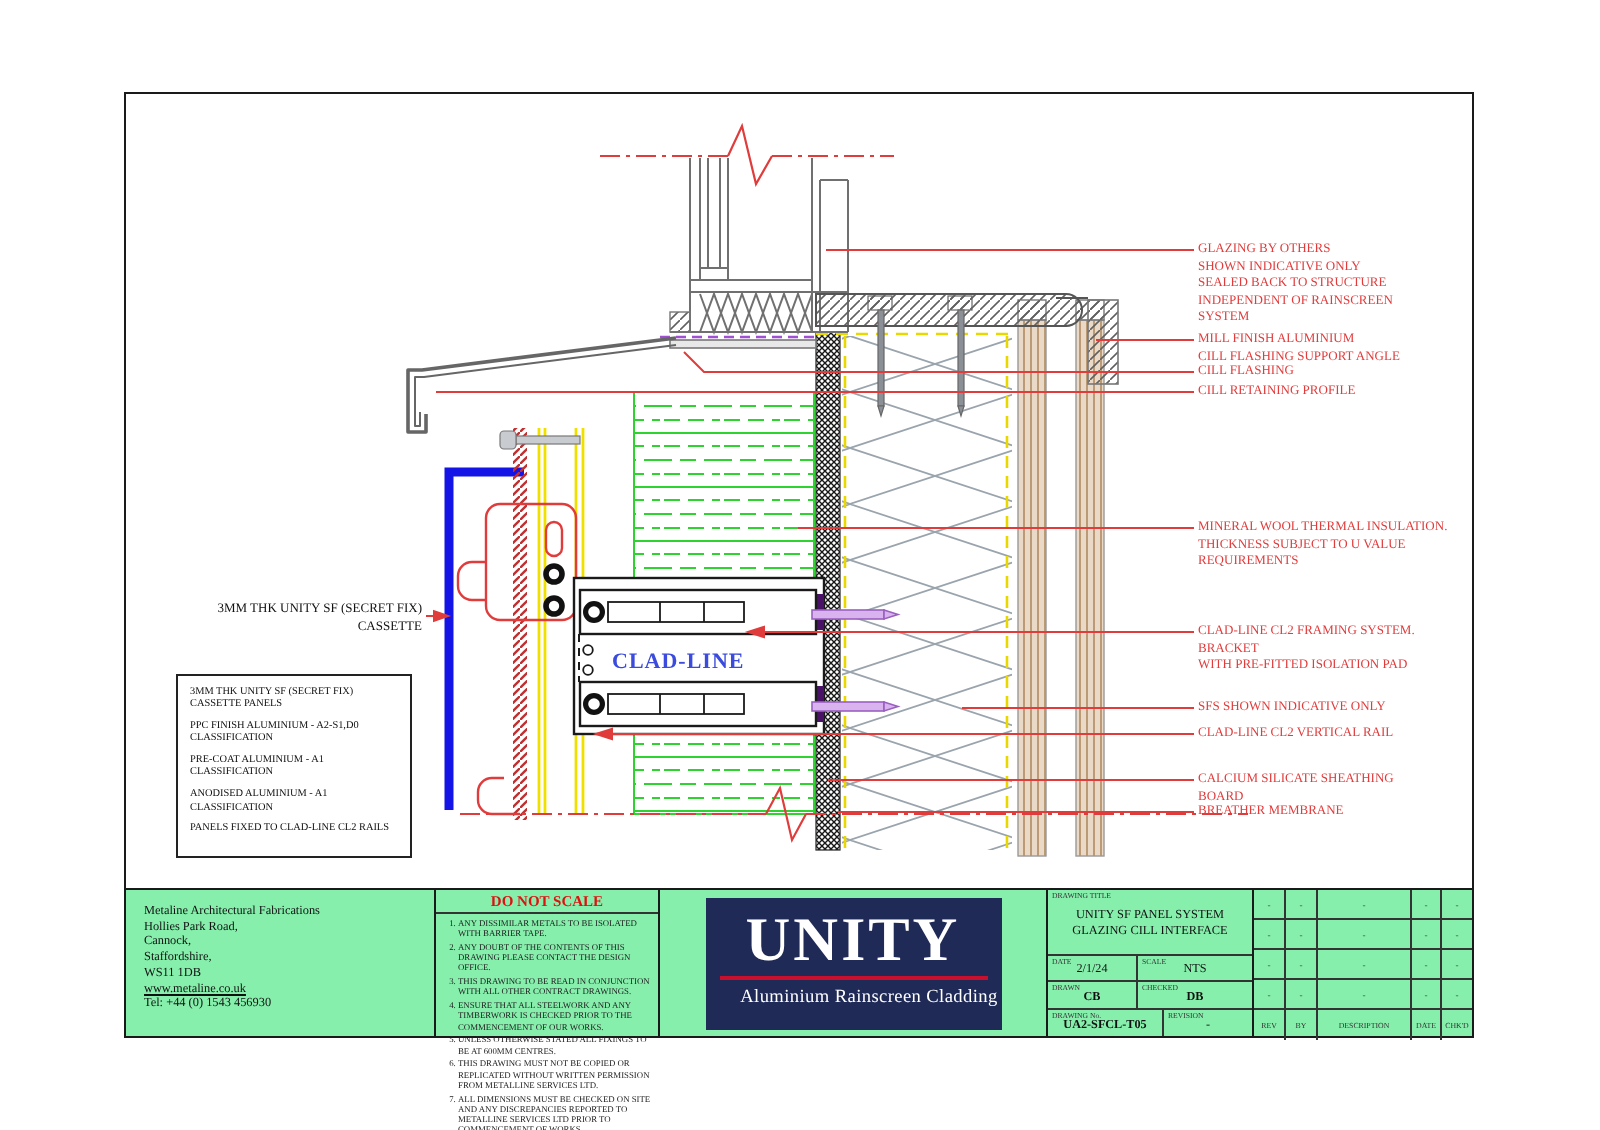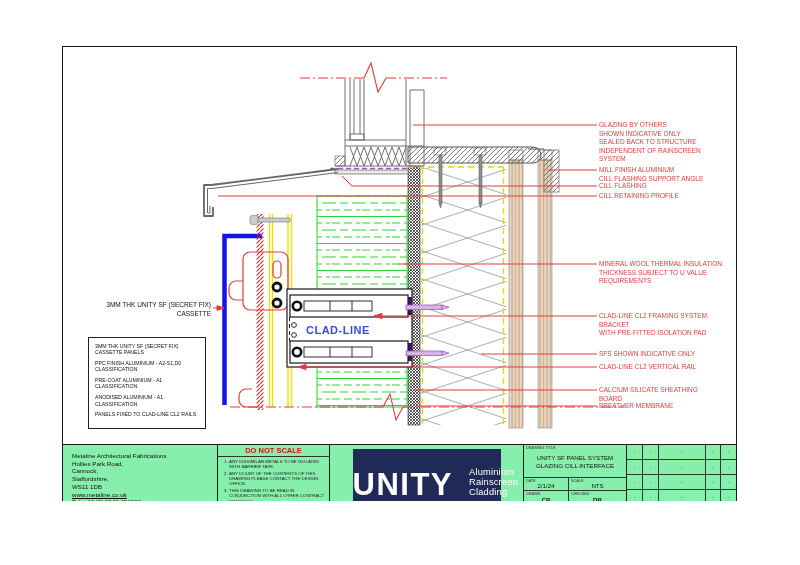--- a/index.html
+++ b/index.html
@@ -1,17 +1,17 @@
 <!DOCTYPE html>
 <html><head>
 <meta charset="utf-8">
 <style>
   html,body{margin:0;padding:0;background:#fff;}
-  .page{position:relative;width:800px;height:501px;background:#fff;overflow:hidden;
-        font-family:Liberation Sans, sans-serif;color:#111;}
+  .page{position:relative;width:800px;height:565px;background:#fff;overflow:hidden;
+        font-family:Liberation Serif, serif;color:#111;}
   .sheet{position:absolute;left:62px;top:46px;width:673px;height:471px;border:1px solid #1a1a1a;background:#fff;}
   svg.drawing{position:absolute;left:62px;top:46px;}
 
   
   .callout{position:absolute;color:#e03c3c;font-size:6.5px;line-height:8.6px;}
   .callout.right{left:599px;width:138px;}
   .callout-left{position:absolute;left:84px;top:301px;width:127px;text-align:right;
                 color:#111;font-size:6.5px;line-height:8.6px;}
   .spec-box{position:absolute;left:88px;top:337px;width:118px;height:92px;border:1.3px solid #222;
             background:#fff;box-sizing:border-box;padding:5px 6px;font-size:5.2px;line-height:6.3px;}
@@ -23,21 +23,21 @@
   .tcell{box-sizing:border-box;height:100%;}
   .cell-company{width:155px;border-right:1px solid #1a1a1a;padding:7px 4px 0 9px;
                 font-size:6.2px;line-height:7.7px;}
   .cell-company .weblink{text-decoration:underline;cursor:pointer;}
   .cell-notes{width:112px;border-right:1px solid #1a1a1a;}
   .notes-head{color:#e01010;font-weight:bold;font-size:7.5px;text-align:center;
               border-bottom:1px solid #333;padding:1px 0;}
   .cell-notes ol{margin:2px 0 0 0;padding:0 3px 0 11px;font-size:4.4px;line-height:5.2px;color:#222;}
   .cell-notes li{margin-bottom:1.6px;}
   .cell-logo{width:194px;border-right:1px solid #1a1a1a;display:flex;align-items:center;justify-content:center;}
-  .logo-box{width:148px;height:66px;background:#1f2a56;display:flex;flex-direction:row;align-items:center;}
+  .logo-box{width:148px;height:66px;background:#1f2a56;display:flex;flex-direction:column;align-items:center;}
   .logo-name{color:#fff;font-size:31px;font-weight:bold;letter-spacing:1.5px;line-height:1;margin-top:5px;}
   .logo-rule{width:134px;height:2px;background:#c8102e;margin:3px 0 4px 0;}
   .logo-tag{color:#fff;font-size:9.3px;letter-spacing:0.2px;margin-left:16px;}
   .cell-info{width:103px;border-right:1px solid #1a1a1a;display:flex;flex-direction:column;}
   .micro{position:absolute;top:1px;left:2px;font-size:3.8px;color:#333;letter-spacing:0;}
   .info-title{height:33px;border-bottom:1px solid #333;position:relative;}
   .title-lines{padding-top:9px;text-align:center;font-size:6.2px;line-height:7.6px;}
   .info-row{height:13.3px;border-bottom:1px solid #333;display:flex;}
   .info-row:last-child{border-bottom:none;}
   .icell{position:relative;text-align:center;box-sizing:border-box;}

